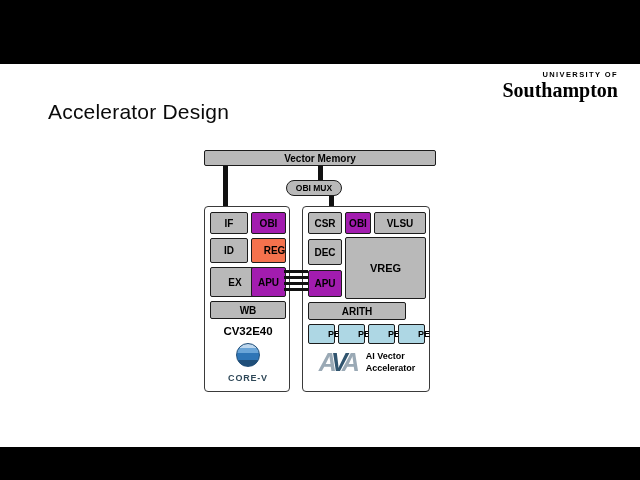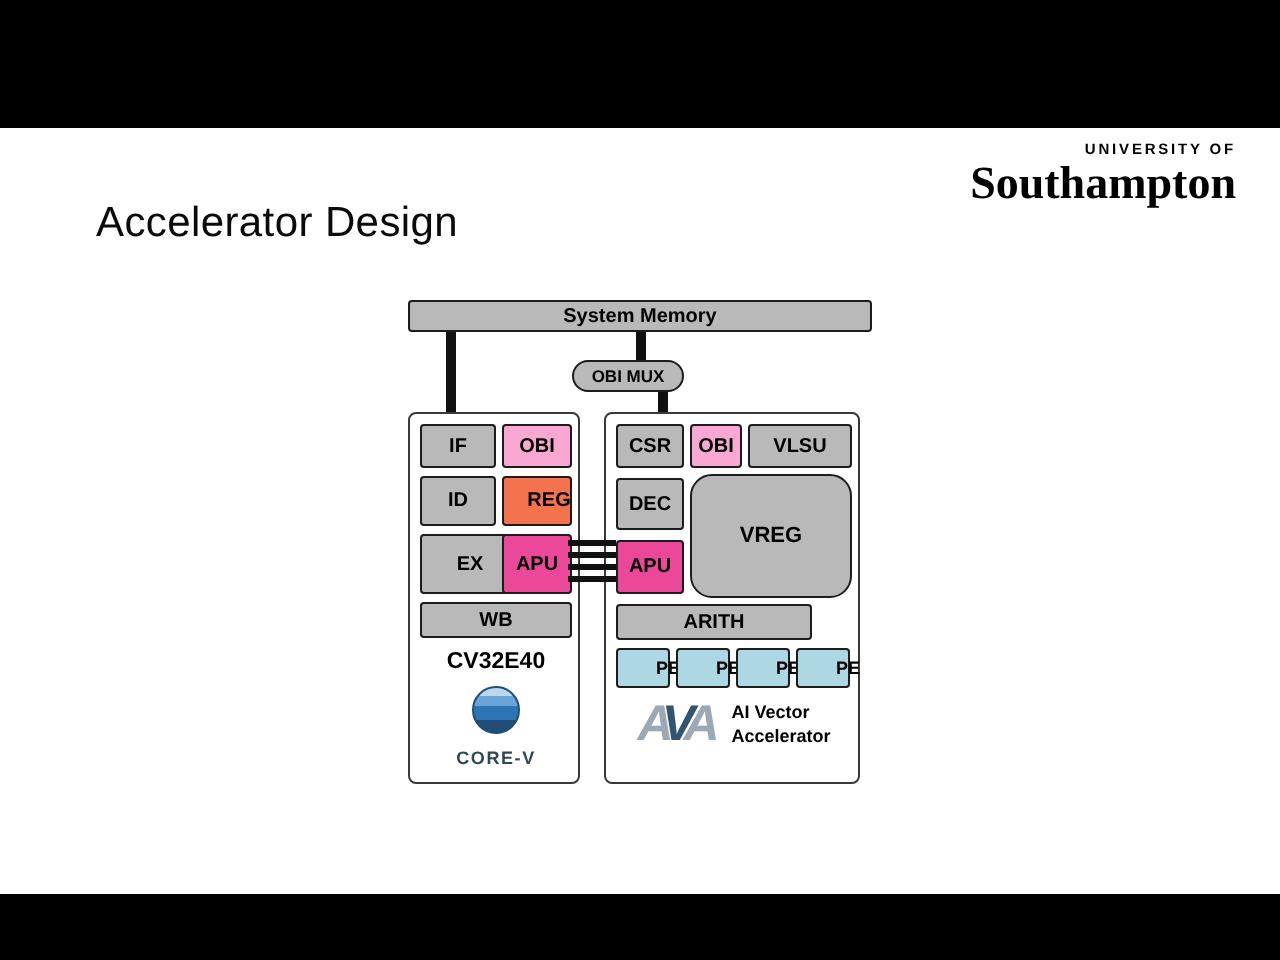--- a/index.html
+++ b/index.html
@@ -13,35 +13,35 @@
   }
 
   .slide-title {
     position:absolute; left:48px; top:36px;
     font-size:21px; color:#0a0a0a; letter-spacing:0.2px;
   }
 
   .uos-logo { position:absolute; right:22px; top:6px; text-align:right; color:#000; }
   .uos-line1 { font-size:7.5px; font-weight:bold; letter-spacing:1.4px; }
   .uos-line2 {
-    font-family:"Liberation Serif", serif; font-size:23px; font-weight:bold;
+    font-family:"Liberation Serif", serif; font-size:20px; font-weight:bold;
     line-height:1.05; margin-top:1px;
   }
 
   
   .box {
     position:absolute; box-sizing:border-box;
     border:1.6px solid #1c1c1c; border-radius:2px;
     background:#b9b9b9; color:#000;
     display:flex; align-items:center; justify-content:center;
     font-weight:bold; font-size:10px;
   }
-  .green  { background:#f9a8d4; }
+  .green  { background:#a21caf; }
   .orange { background:#f4724d;padding-left:12px; }
-  .yellow { background:#ec4899; }
+  .yellow { background:#a21caf; }
   .blue   { background:#aed7e4;padding-left:25px; }
 
   .container-box {
     position:absolute; box-sizing:border-box;
     border:1.6px solid #3a3a3a; border-radius:4px; background:#fff;
   }
   .line { position:absolute; background:#111; }
 
   .cpu-name {
     position:absolute; left:0; top:118px; width:86px; text-align:center;
@@ -72,21 +72,21 @@
 
 <div class="slide">
 
   <div class="slide-title">Accelerator Design</div>
 
   <div class="uos-logo">
     <div class="uos-line1">UNIVERSITY OF</div>
     <div class="uos-line2">Southampton</div>
   </div>
 
-  <div class="box" style="left:204px; top:86px; width:232px; height:16px;">System Memory</div>
+  <div class="box" style="left:204px; top:86px; width:232px; height:16px;">Vector Memory</div>
 
   <div class="line" style="left:223px; top:102px; width:5px; height:41px;"></div>
   <div class="line" style="left:318px; top:102px; width:5px; height:15px;"></div>
 
   <div class="box" style="left:286px; top:116px; width:56px; height:16px; border-radius:8px; font-size:8.5px;">OBI MUX</div>
   <div class="line" style="left:329px; top:132px; width:5px; height:11px;"></div>
 
   <div class="container-box" style="left:204px; top:142px; width:86px; height:186px;">
     <div class="box" style="left:5px;  top:5px;  width:38px; height:22px;">IF</div>
     <div class="box green" style="left:46px; top:5px;  width:35px; height:22px;">OBI</div>
@@ -100,21 +100,21 @@
       <span class="corev-globe"></span>
       <span class="corev-text">CORE-V</span>
     </div>
   </div>
 
   <div class="container-box" style="left:302px; top:142px; width:128px; height:186px;">
     <div class="box" style="left:5px;  top:5px;  width:34px; height:22px;">CSR</div>
     <div class="box green" style="left:42px; top:5px;  width:26px; height:22px;">OBI</div>
     <div class="box" style="left:71px; top:5px;  width:52px; height:22px;">VLSU</div>
     <div class="box" style="left:5px;  top:32px; width:34px; height:26px;">DEC</div>
-    <div class="box" style="left:42px; top:30px; width:81px; height:62px; font-size:11px;border-radius:11px;">VREG</div>
+    <div class="box" style="left:42px; top:30px; width:81px; height:62px; font-size:11px;">VREG</div>
     <div class="box yellow" style="left:5px; top:63px; width:34px; height:27px;">APU</div>
     <div class="box" style="left:5px;  top:95px; width:98px; height:18px;">ARITH</div>
     <div class="box blue" style="left:5px;  top:117px; width:24px; height:20px; font-size:9px;">PE</div>
     <div class="box blue" style="left:35px; top:117px; width:24px; height:20px; font-size:9px;">PE</div>
     <div class="box blue" style="left:65px; top:117px; width:24px; height:20px; font-size:9px;">PE</div>
     <div class="box blue" style="left:95px; top:117px; width:24px; height:20px; font-size:9px;">PE</div>
     <div class="ava-row">
       <span class="ava-letters"><span class="ava-a1">A</span><span class="ava-v">V</span><span class="ava-a2">A</span></span>
       <span class="ava-name">
         <span>AI Vector</span><br>

